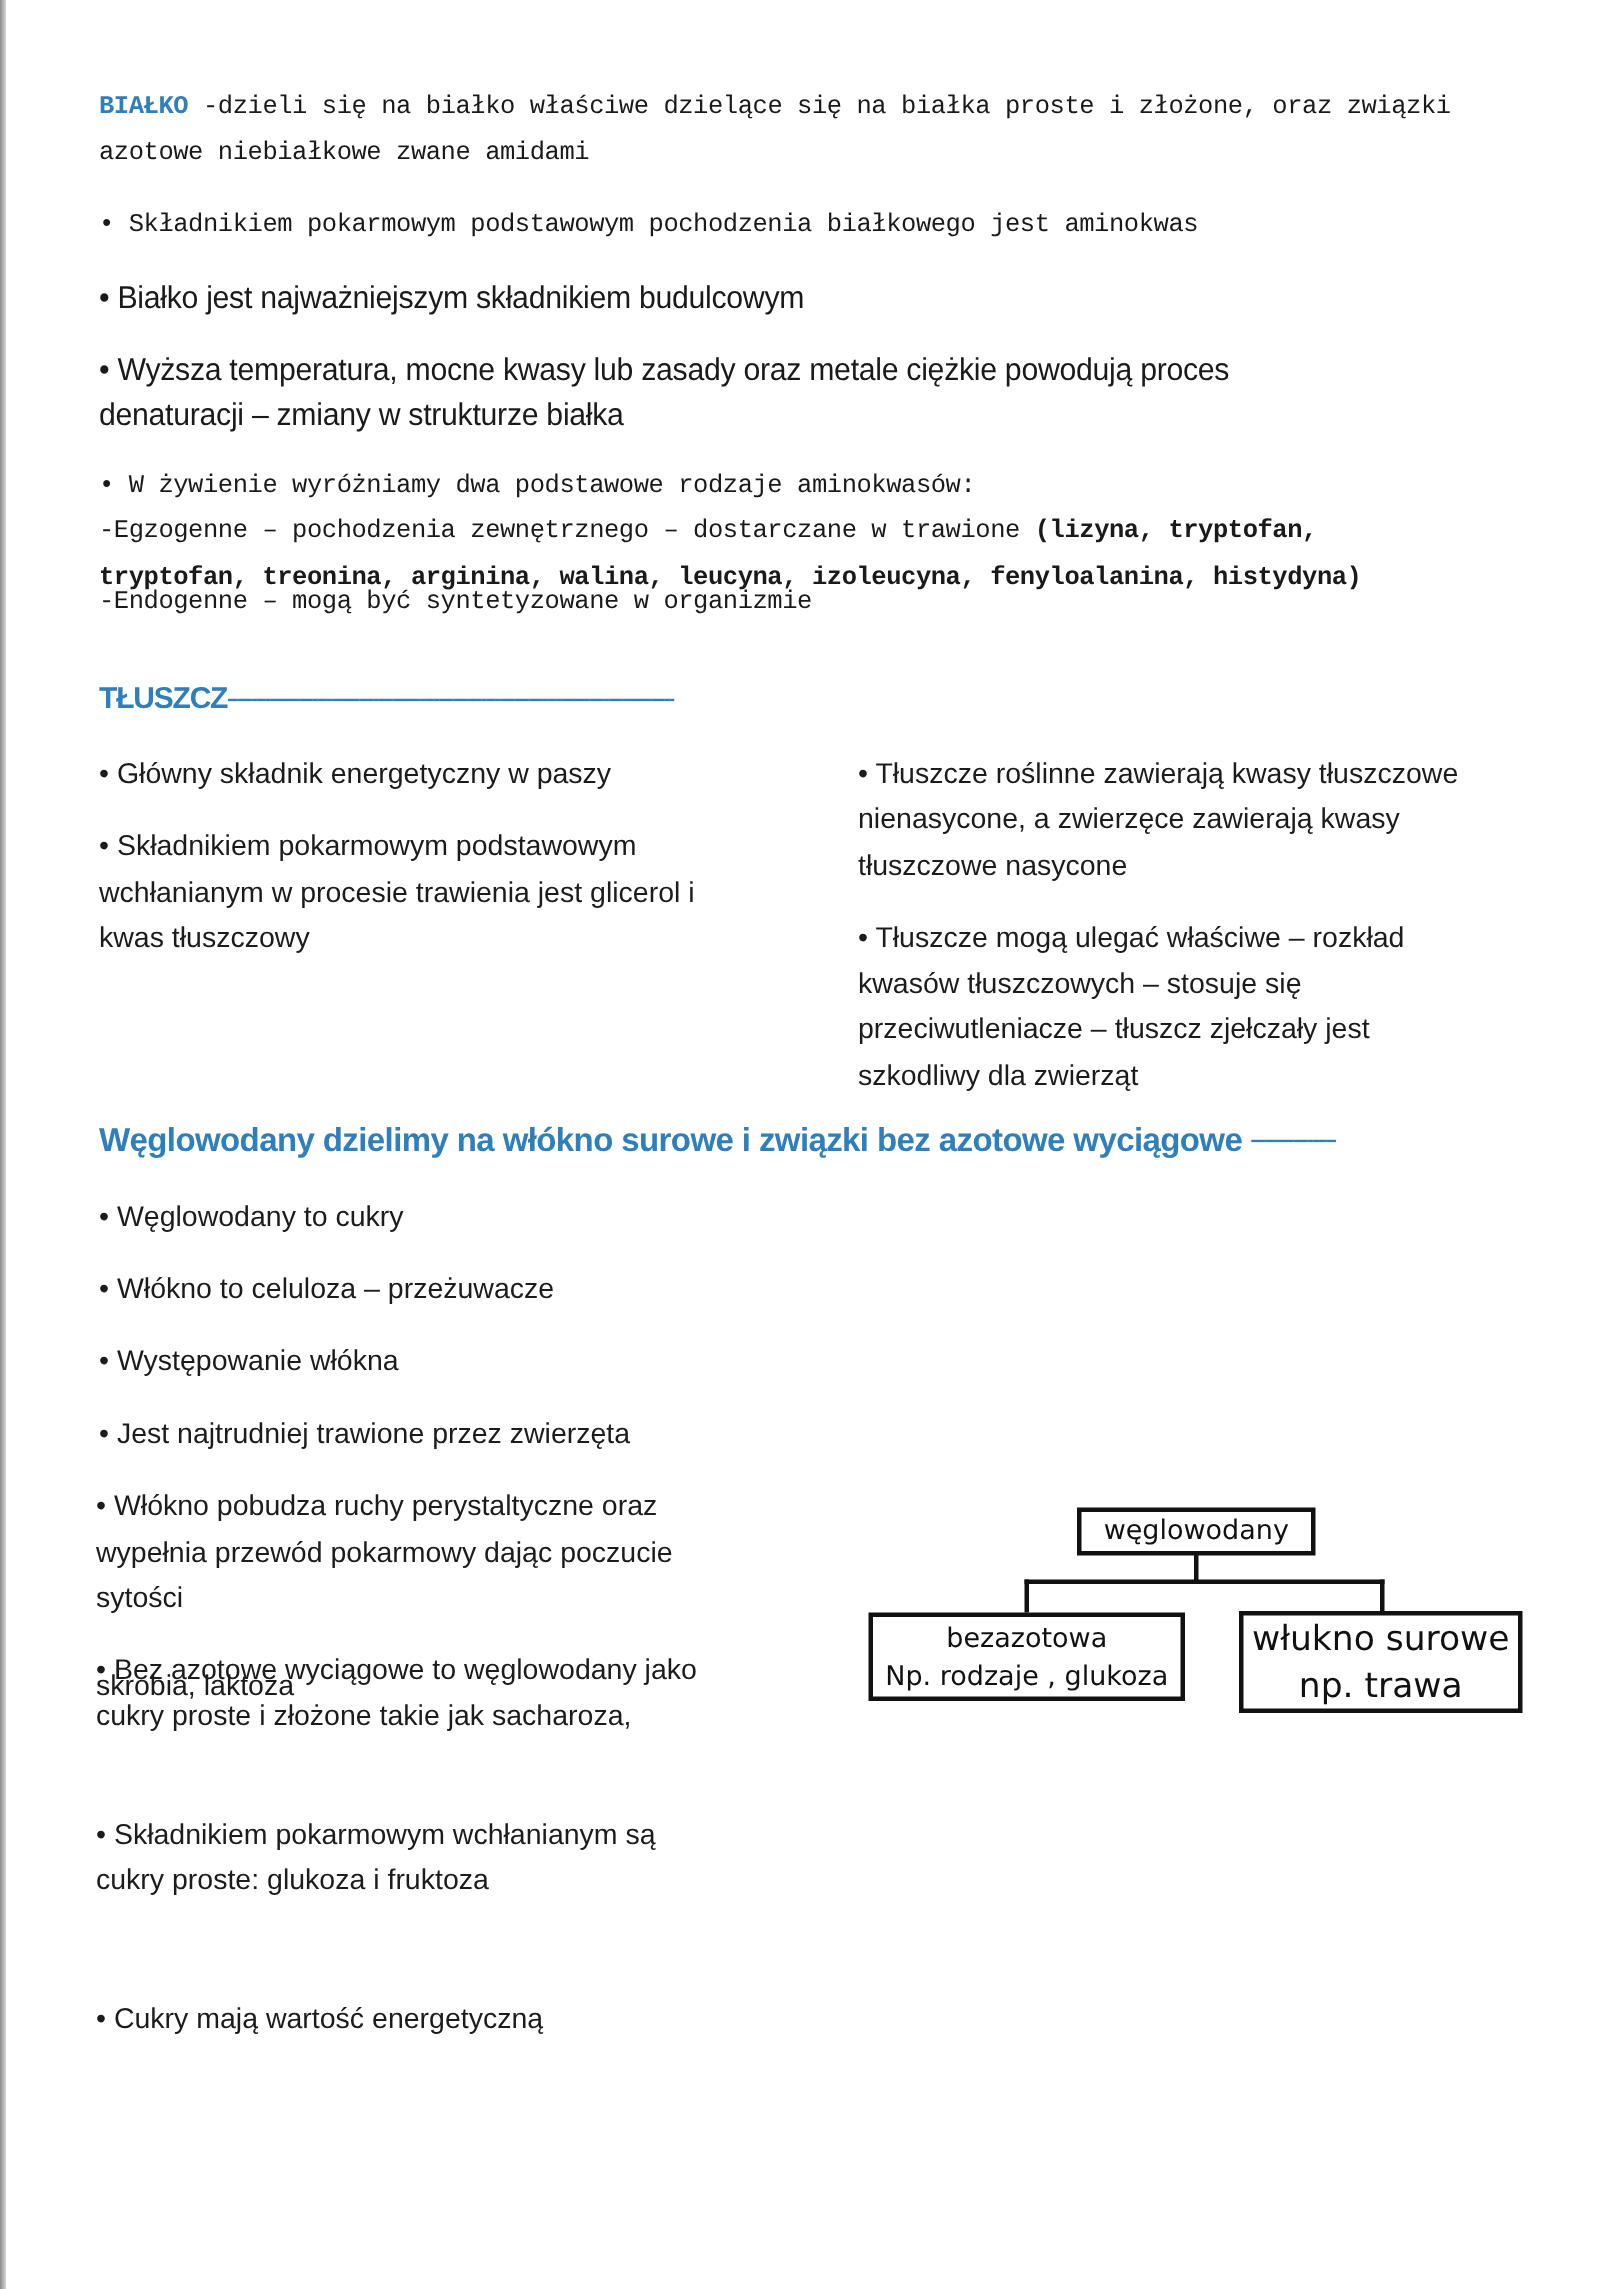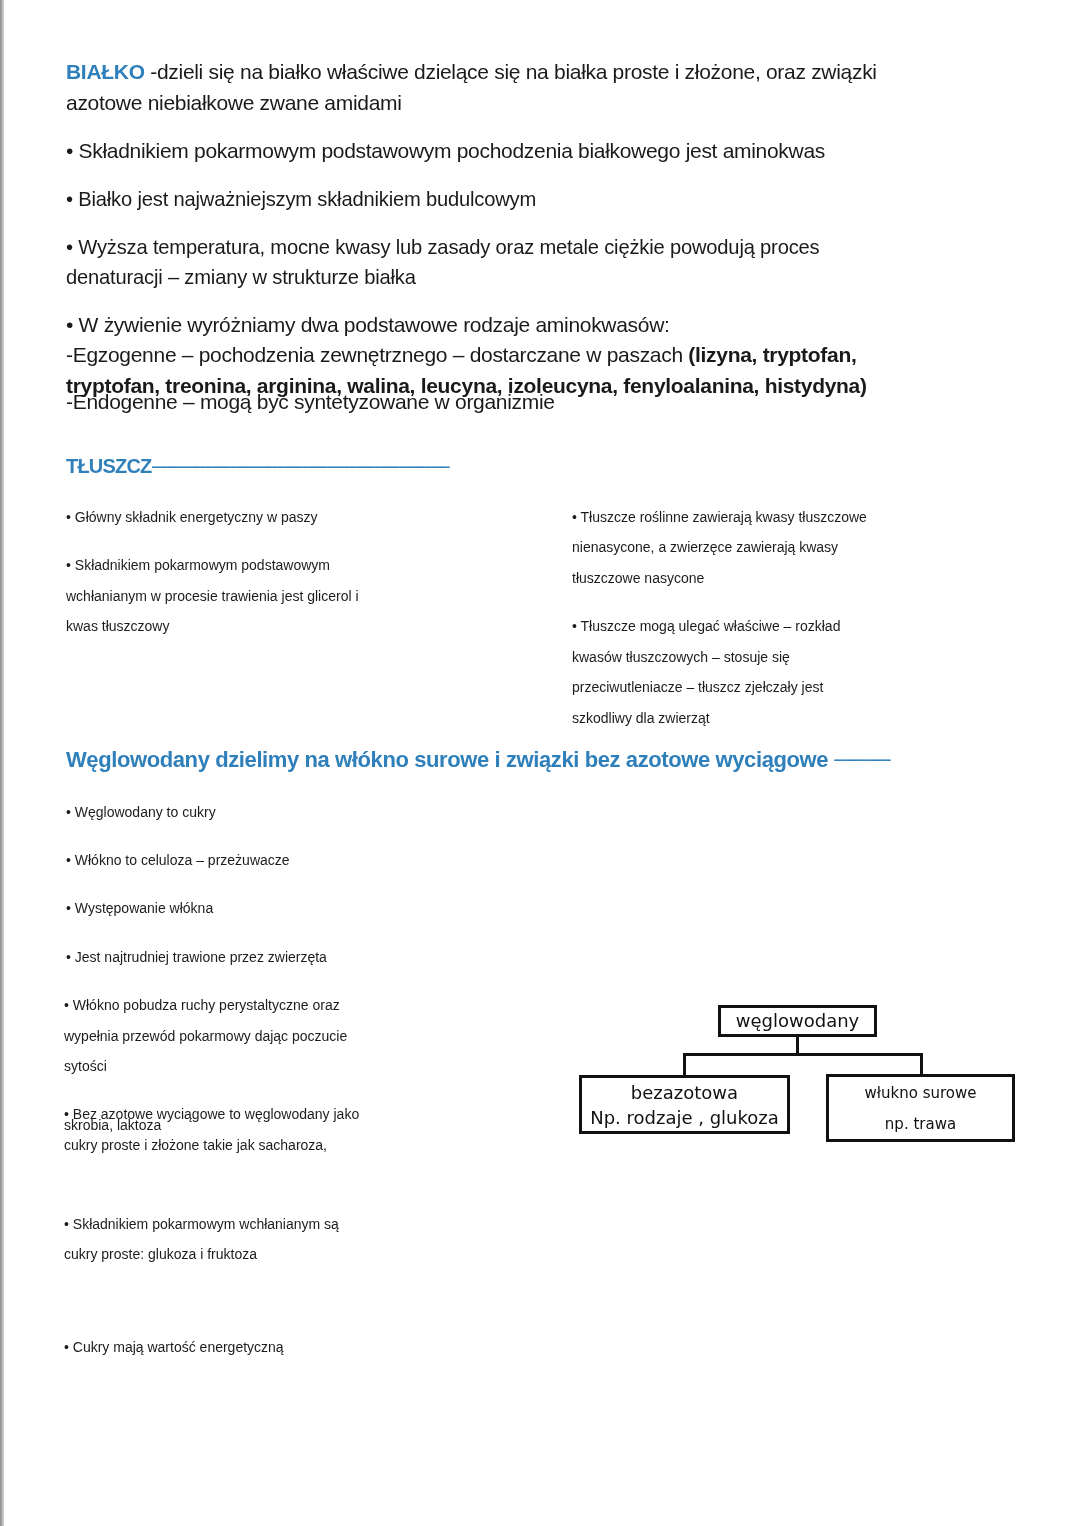--- a/index.html
+++ b/index.html
@@ -2,23 +2,23 @@
 <html><head>
 <meta charset="utf-8">
 <style>
   html, body { margin: 0; padding: 0; }
   body {
     width: 1080px; height: 1526px; background: #ffffff; position: relative; overflow: hidden;
     color: #1a1a1a;
   }
   .scan-edge { position: absolute; left: 0; top: 0; width: 4px; height: 1526px; background: linear-gradient(to right, #8a8a8a, #d6d6d6); }
   .abs { position: absolute; white-space: nowrap; }
-  .verd { font-family: Liberation Sans, sans-serif; font-size: 21px; letter-spacing: -0.3px; line-height: 30.5px; }
+  .verd { font-family: Liberation Mono, monospace; font-size: 17px; letter-spacing: -0.3px; line-height: 30.5px; }
   .narrow { font-family: "Liberation Sans", sans-serif; font-size: 21px; letter-spacing: -0.2px; line-height: 30px; transform: scaleX(0.96); transform-origin: left top; }
-  .cal { font-family: "Liberation Sans", sans-serif; font-size: 14px; line-height: 30.5px; color: #1c1c1c; }
+  .cal { font-family: "Liberation Sans", sans-serif; font-size: 19px; line-height: 30.5px; color: #1c1c1c; }
   .blue { color: #2e7fba; font-weight: bold; }
   .bold { font-weight: bold; }
   .heading-blue { font-family: "Liberation Sans", sans-serif; font-weight: bold; color: #2e7fba; }
   .dash { color: #2e7fba; font-family: "Liberation Sans", sans-serif; font-weight: bold; letter-spacing: -1.2px; }
   .box { position: absolute; border: 3px solid #111; background: #fff; box-sizing: border-box; text-align: center; font-family: "DejaVu Sans", sans-serif; color: #111; }
   .line { position: absolute; background: #111; }
 </style>
 </head>
 <body>
 
@@ -30,21 +30,21 @@
 <div class="abs verd" style="left:66px; top:88px;">azotowe niebiałkowe zwane amidami</div>
 
 <div class="abs verd" style="left:66px; top:136px;">• Składnikiem pokarmowym podstawowym pochodzenia białkowego jest aminokwas</div>
 
 <div class="abs narrow" style="left:66px; top:184px;">• Białko jest najważniejszym składnikiem budulcowym</div>
 <div class="abs narrow" style="left:66px; top:232px;"> • Wyższa temperatura, mocne kwasy lub zasady oraz metale ciężkie powodują proces</div>
 <div class="abs narrow" style="left:66px; top:262px;">denaturacji – zmiany w strukturze białka</div>
 
 <div class="abs verd" style="left:66px; top:310px;text-align:right;">• W żywienie wyróżniamy dwa podstawowe rodzaje aminokwasów:</div>
 <div class="abs verd" style="left:66px; top:340px;">
-  <span>-Egzogenne – pochodzenia zewnętrznego – dostarczane w paszach </span><span class="bold">(lizyna, tryptofan,</span>
+  <span>-Egzogenne – pochodzenia zewnętrznego – dostarczane w trawione </span><span class="bold">(lizyna, tryptofan,</span>
 </div>
 <div class="abs verd bold" style="left:66px; top:371px;">tryptofan, treonina, arginina, walina, leucyna, izoleucyna, fenyloalanina, histydyna)</div>
 <div class="abs verd" style="left:66px; top:387px;">-Endogenne – mogą być syntetyzowane w organizmie</div>
 
 <div class="abs" style="left:66px; top:453px; font-size:20px; line-height:26px;">
   <span class="heading-blue" style="letter-spacing:-0.8px;">TŁUSZCZ</span><span class="dash" style="font-size:13px; vertical-align:2px;">-----------------------------------------------------------------------------------------------</span>
 </div>
 
 <div class="abs cal" style="left:66px; top:502px;">• Główny składnik energetyczny w paszy</div>
 <div class="abs cal" style="left:66px; top:550px;"> • Składnikiem pokarmowym podstawowym</div>
@@ -83,17 +83,17 @@
     <span>węglowodany</span>
   </div>
   <div class="line" style="left:796px; top:1036px; width:3px; height:20px;"></div>
   <div class="line" style="left:683px; top:1053px; width:240px; height:3px;"></div>
   <div class="line" style="left:683px; top:1053px; width:3px; height:23px;"></div>
   <div class="line" style="left:920px; top:1053px; width:3px; height:23px;"></div>
   <div class="box" style="left:579px; top:1075px; width:211px; height:59px; font-size:18px; line-height:25px; padding-top:2px;">
     <div>bezazotowa</div>
     <div>Np. rodzaje , glukoza</div>
   </div>
-  <div class="box" style="left:826px; top:1074px; width:189px; height:68px; font-size:15px; line-height:31px; padding-top:1px; white-space:nowrap;">
+  <div class="box" style="left:826px; top:1074px; width:189px; height:68px; font-size:23px; line-height:31px; padding-top:1px; white-space:nowrap;">
     <div>włukno surowe</div>
     <div>np. trawa</div>
   </div>
 </div>
 
 </body></html>

